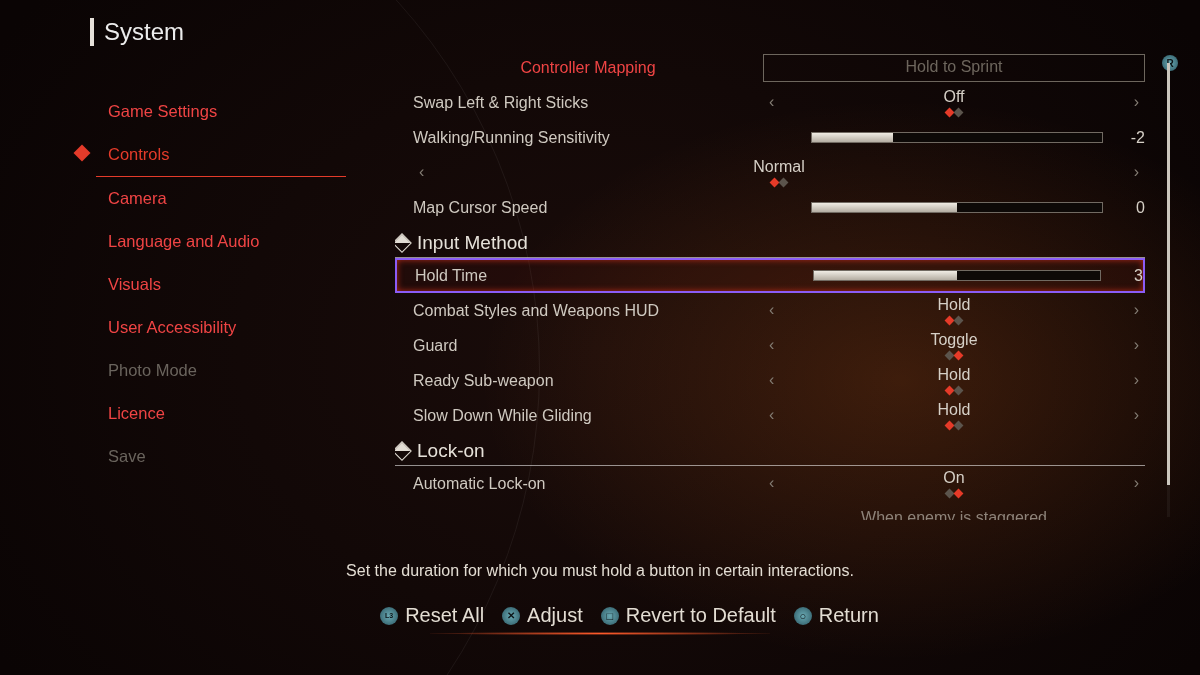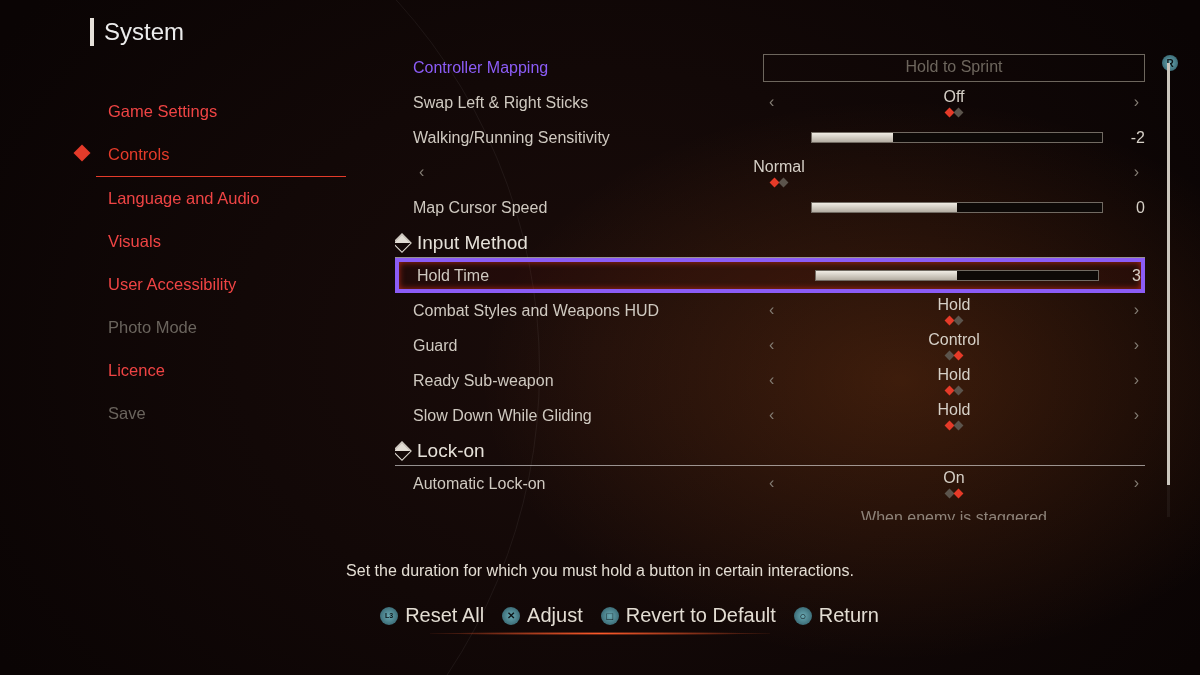--- a/index.html
+++ b/index.html
@@ -38,25 +38,25 @@
     content:""; position:absolute; left:-20px; top:14px;
     width:12px; height:12px; background:#e43b2a; transform:rotate(45deg);
   }
   
   .main { position:absolute; left:395px; top:50px; right:55px; bottom:155px; overflow:hidden; }
   .row {
     display:flex; align-items:center; height:35px;
     padding-left:18px;
   }
   .row.highlight {
-    border:4px solid #8b5cf6; box-shadow:0 0 6px #b02a1a inset;
+    border:2px solid #8b5cf6; box-shadow:0 0 6px #b02a1a inset;
     background:rgba(140,30,15,0.10);
   }
   .row .label { flex:0 0 350px; font-size:16px; color:#cfc9c0; }
-  .row.partial .label { color:#8b5cf6; }
+  .row.partial .label { color:#ef4444;text-align:center; }
   .section {
     display:flex; align-items:center; gap:8px;
     font-size:19px; color:#e6e1d9; padding:6px 0 3px 0; margin-top:1px;
     border-bottom:1px solid rgba(255,255,255,0.55);
   }
   .section .dia {
     width:14px; height:14px; border:1.5px solid #e2ddd4; transform:rotate(45deg);
     background:linear-gradient(135deg,#e2ddd4 50%, transparent 50%);
   }
   
@@ -129,20 +129,21 @@
 <div class="title-bar">
   <div class="tick"></div>
   <span>System</span>
 </div>
 
 <div class="badge-r">R</div>
 
 <div class="sidebar">
   <div class="side-item">Game Settings</div>
   <div class="side-item active">Controls</div>
+  <div class="side-item">Camera</div>
   <div class="side-item">Language and Audio</div>
   <div class="side-item">Visuals</div>
   <div class="side-item">User Accessibility</div>
   <div class="side-item dim">Photo Mode</div>
   <div class="side-item">Licence</div>
   <div class="side-item dim">Save</div>
 </div>
 
 <div class="main">
 
@@ -225,21 +226,21 @@
       </div>
       <span class="ar">›</span>
     </div>
   </div>
 
   <div class="row">
     <div class="label">Guard</div>
     <div class="opt">
       <span class="ar">‹</span>
       <div class="center">
-        <div class="val">Control</div>
+        <div class="val">Toggle</div>
         <div class="dots"><span class="d off"></span><span class="d on"></span></div>
       </div>
       <span class="ar">›</span>
     </div>
   </div>
 
   <div class="row">
     <div class="label">Ready Sub-weapon</div>
     <div class="opt">
       <span class="ar">‹</span>

